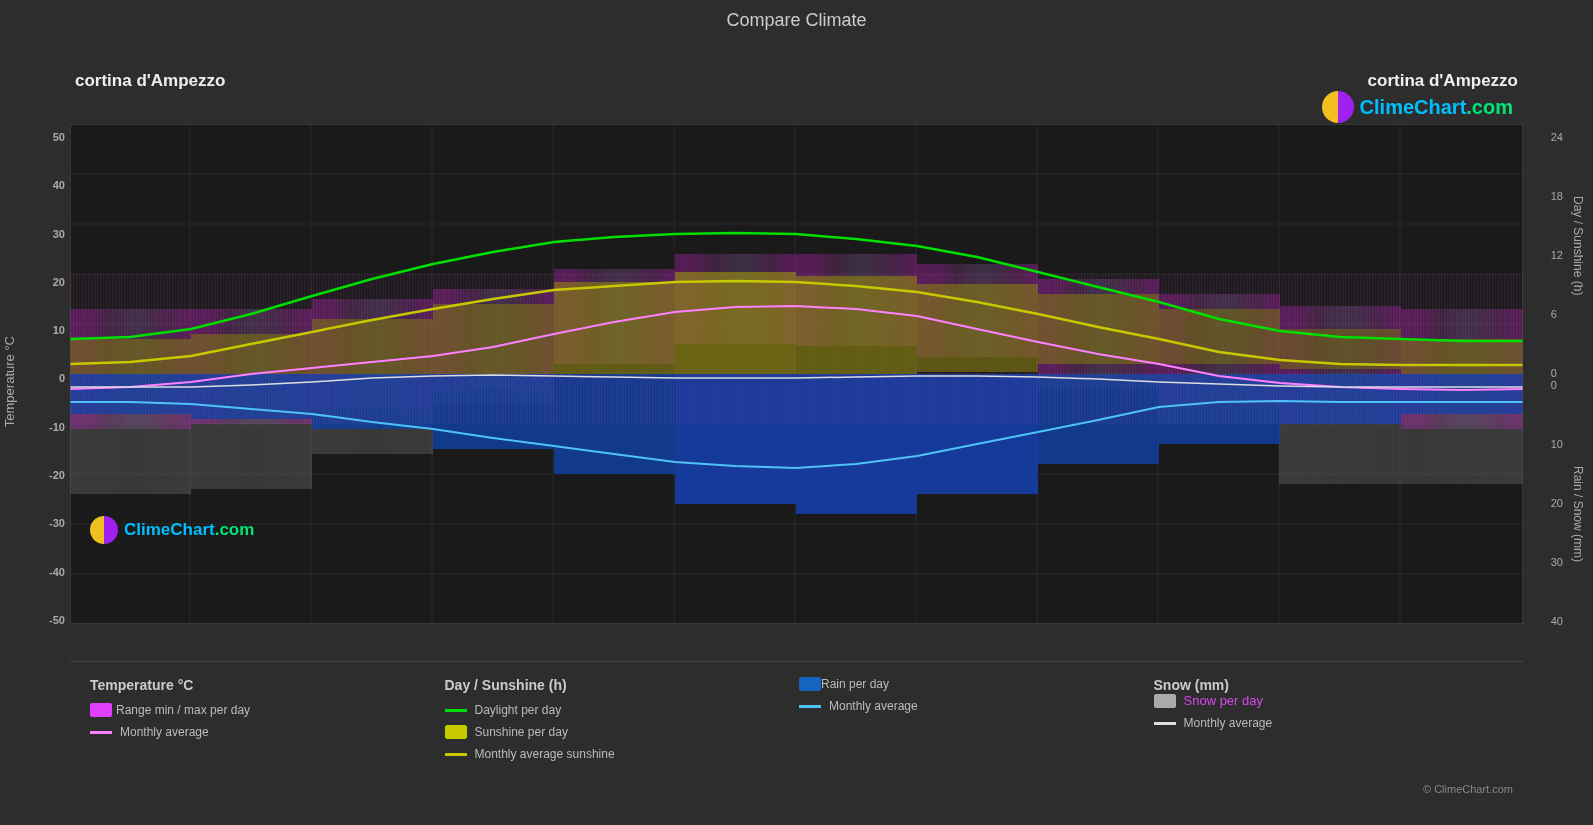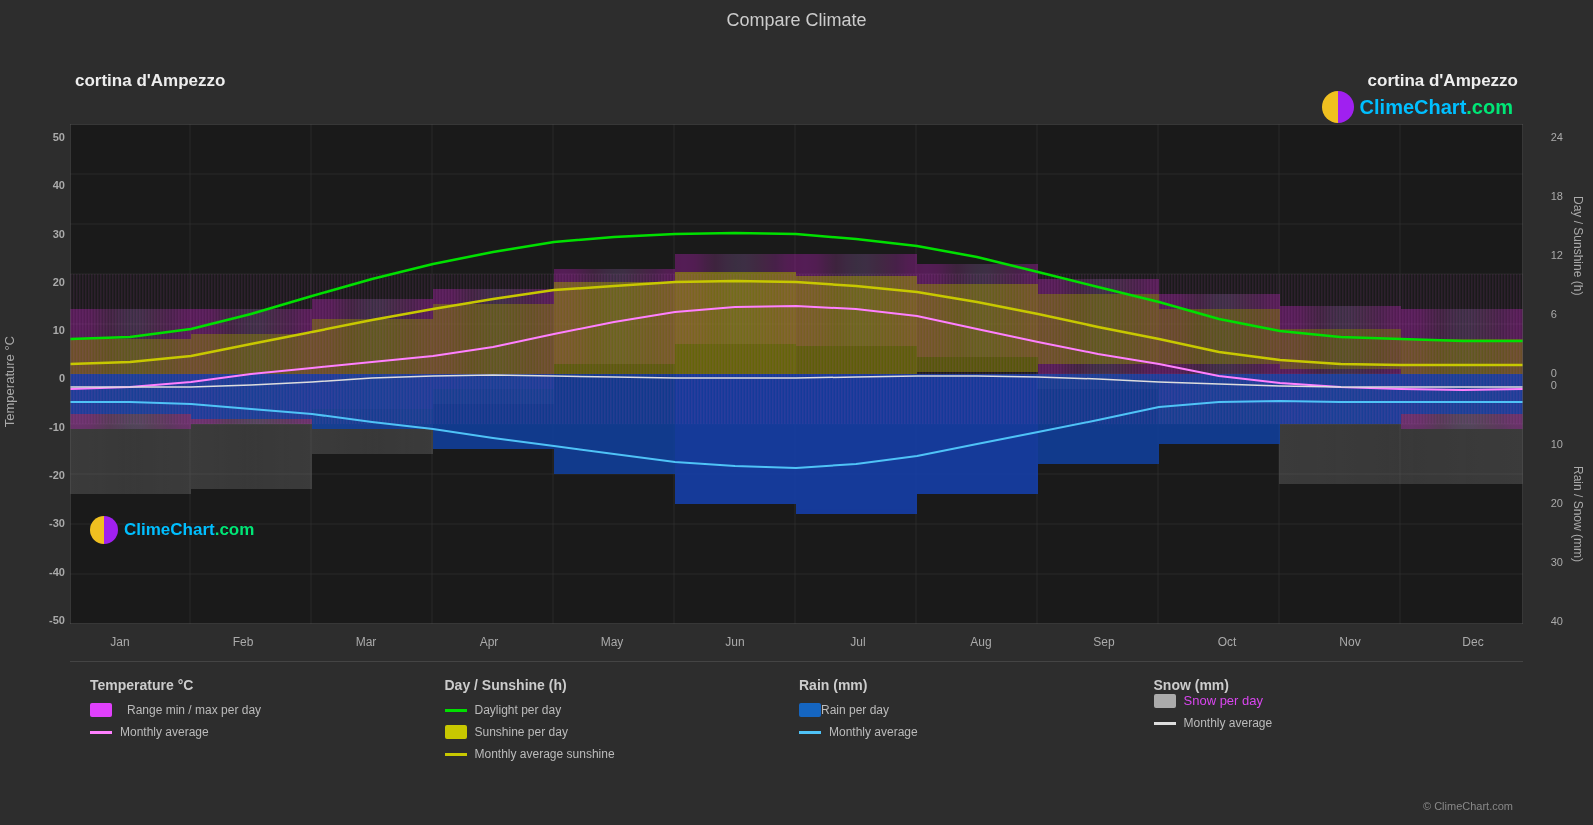--- a/index.html
+++ b/index.html
@@ -228,40 +228,26 @@
       <line x1="1453" y1="0" x2="1453" y2="500" stroke="#555" stroke-width="1"></line>
     </svg>
 
     
     <div style="position:absolute;left:20px;bottom:80px;display:flex;align-items:center;gap:6px;">
       <div style="width:28px;height:28px;border-radius:50%;background:conic-gradient(#a020f0 0deg 180deg,#f0c020 180deg 360deg);"></div>
       <span style="font-size:17px;font-weight:bold;"><span style="color:#00bfff;">ClimeChart</span><span style="color:#00e676;">.com</span></span>
     </div>
   </div>
 
-  <div style="position:absolute;left:70px;right:70px;top:594px;display:flex;justify-content:space-between;padding:5px 20px 0;">
-    <span style="color:#aaa;font-size:12px;text-align:center;width:60px;">Jan</span>
-    <span style="color:#aaa;font-size:12px;text-align:center;width:60px;">Feb</span>
-    <span style="color:#aaa;font-size:12px;text-align:center;width:60px;">Mar</span>
-    <span style="color:#aaa;font-size:12px;text-align:center;width:60px;">Apr</span>
-    <span style="color:#aaa;font-size:12px;text-align:center;width:60px;">May</span>
-    <span style="color:#aaa;font-size:12px;text-align:center;width:60px;">Jun</span>
-    <span style="color:#aaa;font-size:12px;text-align:center;width:60px;">Jul</span>
-    <span style="color:#aaa;font-size:12px;text-align:center;width:60px;">Aug</span>
-    <span style="color:#aaa;font-size:12px;text-align:center;width:60px;">Sep</span>
-    <span style="color:#aaa;font-size:12px;text-align:center;width:60px;">Oct</span>
-    <span style="color:#aaa;font-size:12px;text-align:center;width:60px;">Nov</span>
-    <span style="color:#aaa;font-size:12px;text-align:center;width:60px;">Dec</span>
-  </div>
 
   <div style="position:absolute;left:70px;right:70px;top:625px;height:170px;display:grid;grid-template-columns:1fr 1fr 1fr 1fr;padding:15px 20px;gap:5px;border-top:1px solid #444;">
 
     <div>
       <div style="color:#ccc;font-size:14px;font-weight:bold;margin-bottom:10px;">Temperature °C</div>
-      <div style="display:flex;align-items:center;gap:15px;margin-bottom:8px;">
+      <div style="display:flex;align-items:center;gap:4px;margin-bottom:8px;">
         <div style="width:22px;height:14px;background:#e040fb;border-radius:2px;"></div>
         <span style="font-size:12px;color:#bbb;">Range min / max per day</span>
       </div>
       <div style="display:flex;align-items:center;gap:8px;margin-bottom:8px;">
         <div style="width:22px;height:3px;background:#ff80ff;"></div>
         <span style="font-size:12px;color:#bbb;">Monthly average</span>
       </div>
     </div>
 
     <div>
@@ -274,21 +260,20 @@
         <div style="width:22px;height:14px;background:#c8c800;border-radius:2px;"></div>
         <span style="font-size:12px;color:#bbb;">Sunshine per day</span>
       </div>
       <div style="display:flex;align-items:center;gap:8px;margin-bottom:8px;">
         <div style="width:22px;height:3px;background:#c8c800;"></div>
         <span style="font-size:12px;color:#bbb;">Monthly average sunshine</span>
       </div>
     </div>
 
     <div>
-      <div style="color:#ccc;font-size:14px;font-weight:bold;margin-bottom:10px;">Rain (mm)</div>
       <div style="display:flex;align-items:center;margin-bottom:8px;">
         <div style="width:22px;height:14px;background:#1565c0;border-radius:2px;"></div>
         <span style="font-size:12px;color:#bbb;">Rain per day</span>
       </div>
       <div style="display:flex;align-items:center;gap:8px;margin-bottom:8px;">
         <div style="width:22px;height:3px;background:#4fc3f7;"></div>
         <span style="font-size:12px;color:#bbb;">Monthly average</span>
       </div>
     </div>
 
@@ -298,14 +283,14 @@
         <div style="width:22px;height:14px;background:#aaaaaa;border-radius:2px;"></div>
         <span style="font-size:13px;color:#d946ef;">Snow per day</span>
       </div>
       <div style="display:flex;align-items:center;gap:8px;margin-bottom:8px;">
         <div style="width:22px;height:3px;background:#dddddd;"></div>
         <span style="font-size:12px;color:#bbb;">Monthly average</span>
       </div>
     </div>
   </div>
 
-  <div style="position:absolute;right:80px;bottom:4px;font-size:11px;color:#888;">© ClimeChart.com</div>
+  <div style="position:absolute;right:80px;bottom:21px;font-size:11px;color:#888;">© ClimeChart.com</div>
 </div>
 
 </body></html>

